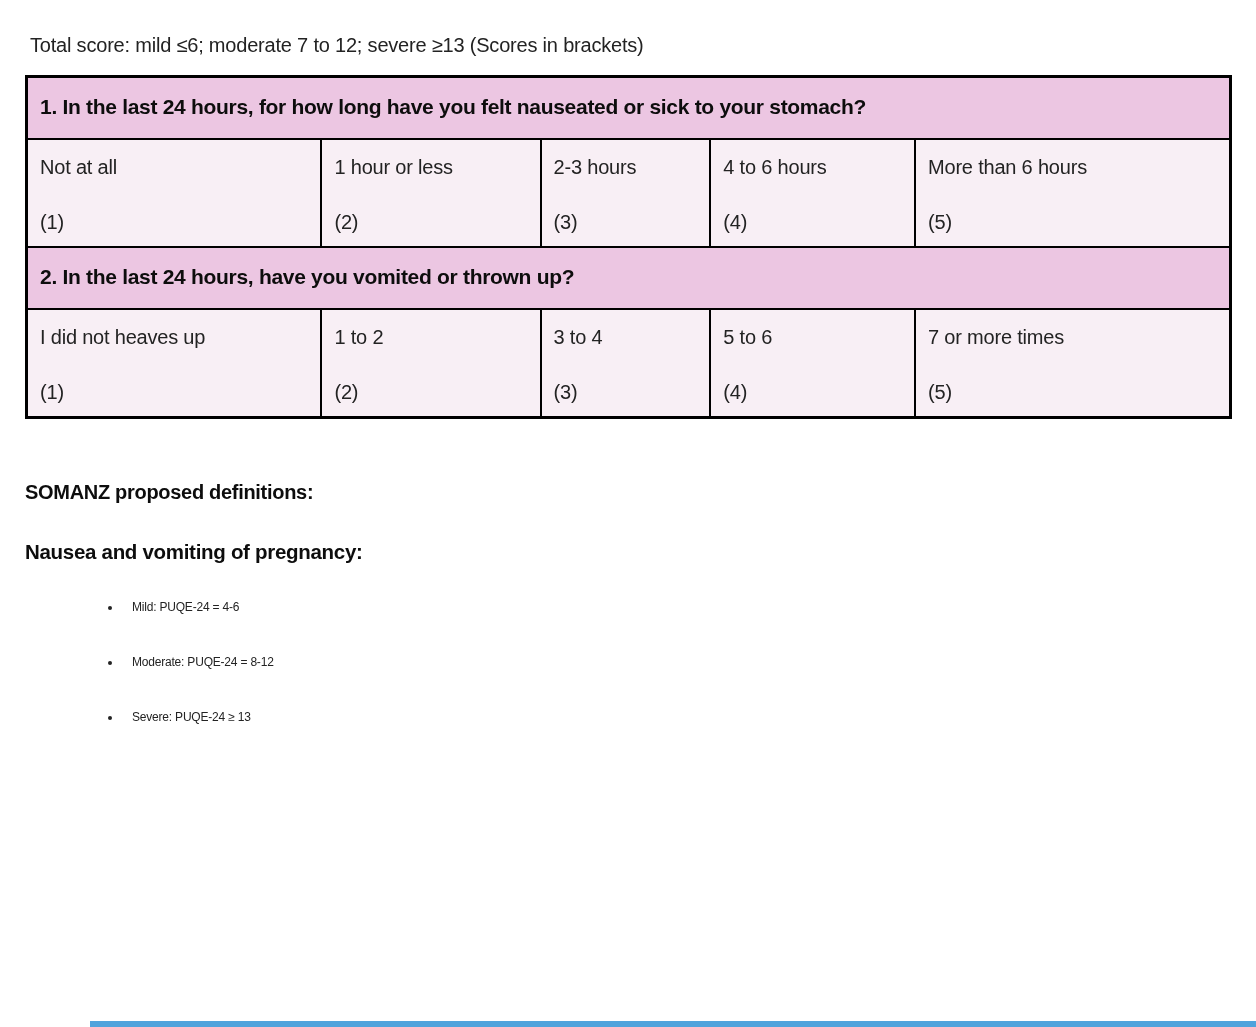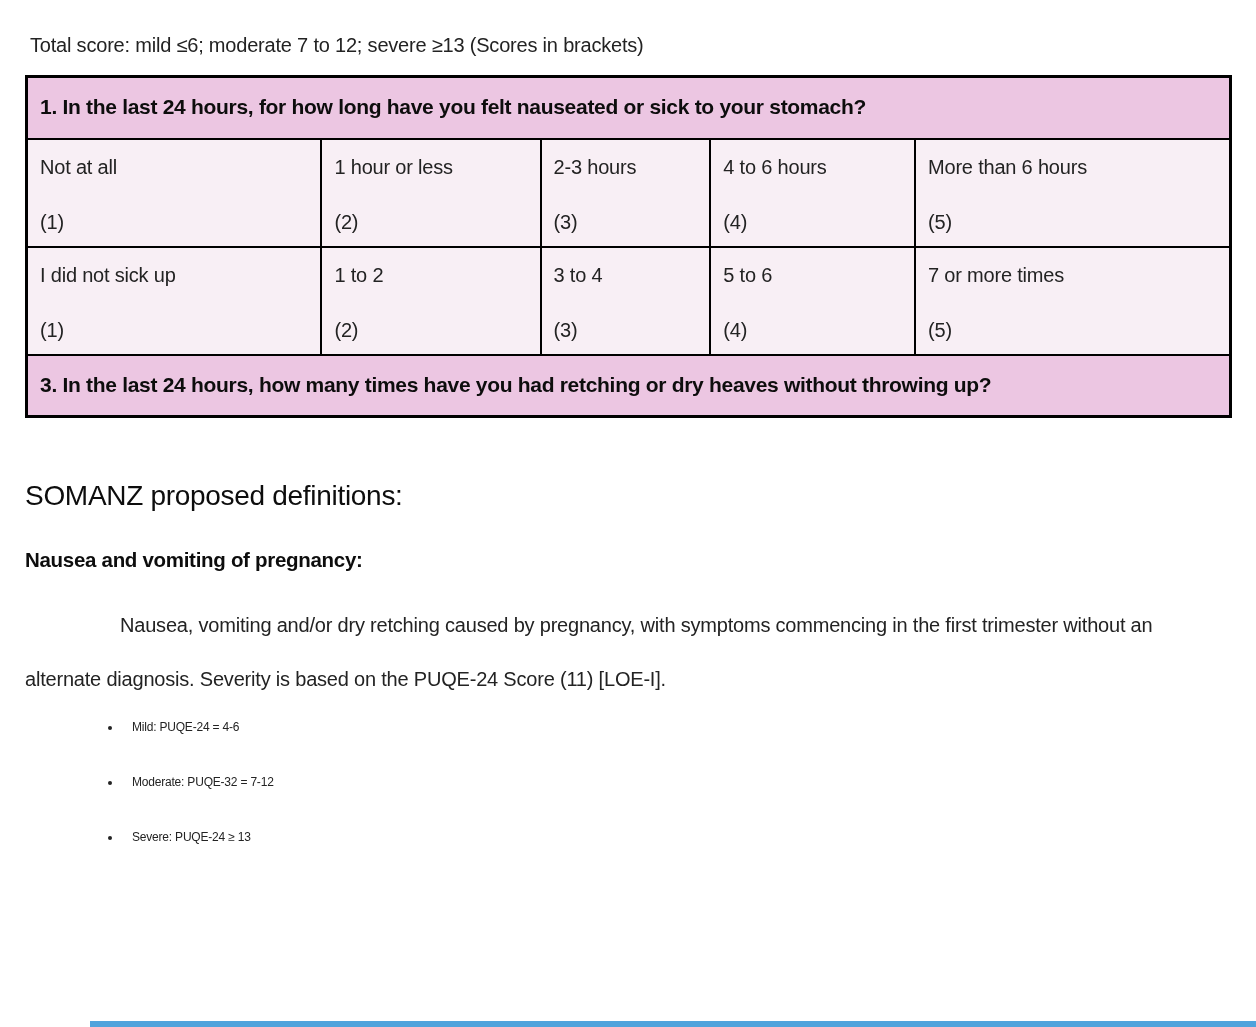--- a/index.html
+++ b/index.html
@@ -47,22 +47,22 @@
     background: var(--cell-pink);
     vertical-align: top;
     padding: 16px 8px 12px 12px;
     height: 108px;
     font-size: 20px;
     letter-spacing: -0.2px;
   }
   .opt-label { margin-bottom: 32px; white-space: nowrap; overflow: hidden; }
   .defs { margin: 62px 0 0 25px; width: 1207px; }
   .defs-heading {
-    font-size: 28px;
-    font-weight: normal;
+    font-size: 20px;
+    font-weight: bold;
     letter-spacing: -0.3px;
     margin: 0 0 36px 0;
     color: #0d0d0d;
   }
   .defs-subheading {
     font-size: 20.5px;
     font-weight: bold;
     letter-spacing: -0.3px;
     margin: 0 0 26px 0;
     color: #0d0d0d;
@@ -127,51 +127,50 @@
       <td class="acell">
         <div class="opt-label">4 to 6 hours</div>
         <div class="opt-score">(4)</div>
       </td>
       <td class="acell">
         <div class="opt-label">More than 6 hours</div>
         <div class="opt-score">(5)</div>
       </td>
     </tr>
     <tr>
+      <td class="qcell" colspan="5">2. In the last 24 hours, have you vomited or thrown up?</td>
+    </tr>
+    <tr>
       <td class="acell">
-        <div class="opt-label">I did not sick up</div>
+        <div class="opt-label">I did not heaves up</div>
         <div class="opt-score">(1)</div>
       </td>
       <td class="acell">
         <div class="opt-label">1 to 2</div>
         <div class="opt-score">(2)</div>
       </td>
       <td class="acell">
         <div class="opt-label">3 to 4</div>
         <div class="opt-score">(3)</div>
       </td>
       <td class="acell">
         <div class="opt-label">5 to 6</div>
         <div class="opt-score">(4)</div>
       </td>
       <td class="acell">
         <div class="opt-label">7 or more times</div>
         <div class="opt-score">(5)</div>
       </td>
     </tr>
-    <tr>
-      <td class="qcell" colspan="5">3. In the last 24 hours, how many times have you had retching or dry heaves without throwing up?</td>
-    </tr>
   </tbody>
 </table>
 
 <div class="defs">
   <div class="defs-heading">SOMANZ proposed definitions:</div>
   <div class="defs-subheading">Nausea and vomiting of pregnancy:</div>
-  <p class="defs-paragraph">Nausea, vomiting and/or dry retching caused by pregnancy, with symptoms commencing in the first trimester without an alternate diagnosis. Severity is based on the PUQE-24 Score (11) [LOE-I].</p>
   <ul class="defs-bullets">
     <li>Mild: PUQE-24 = 4-6</li>
-    <li>Moderate: PUQE-32 = 7-12</li>
+    <li>Moderate: PUQE-24 = 8-12</li>
     <li>Severe: PUQE-24 ≥ 13</li>
   </ul>
 </div>
 
 <div class="bottom-bar"></div>
 
 </body></html>

